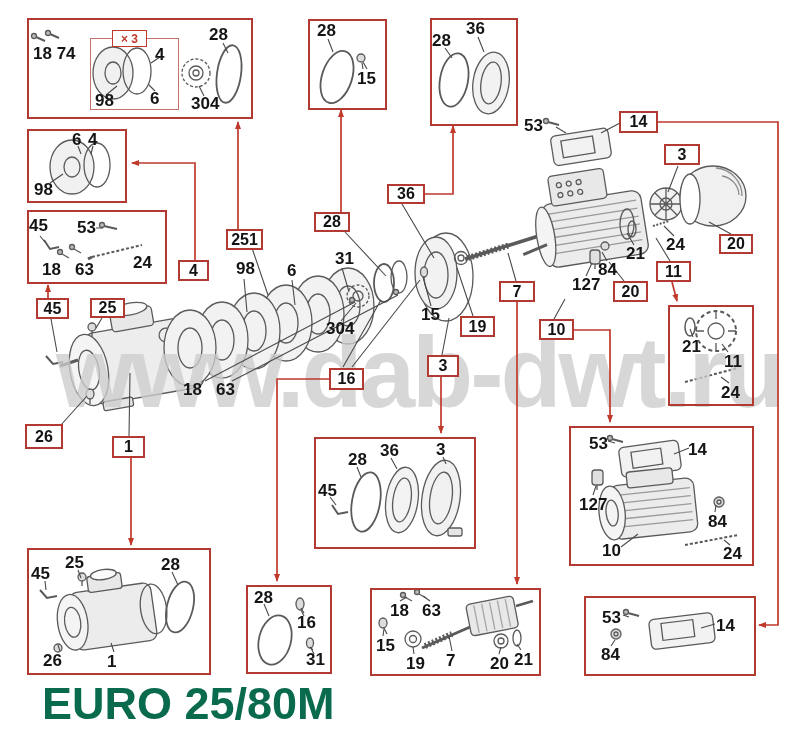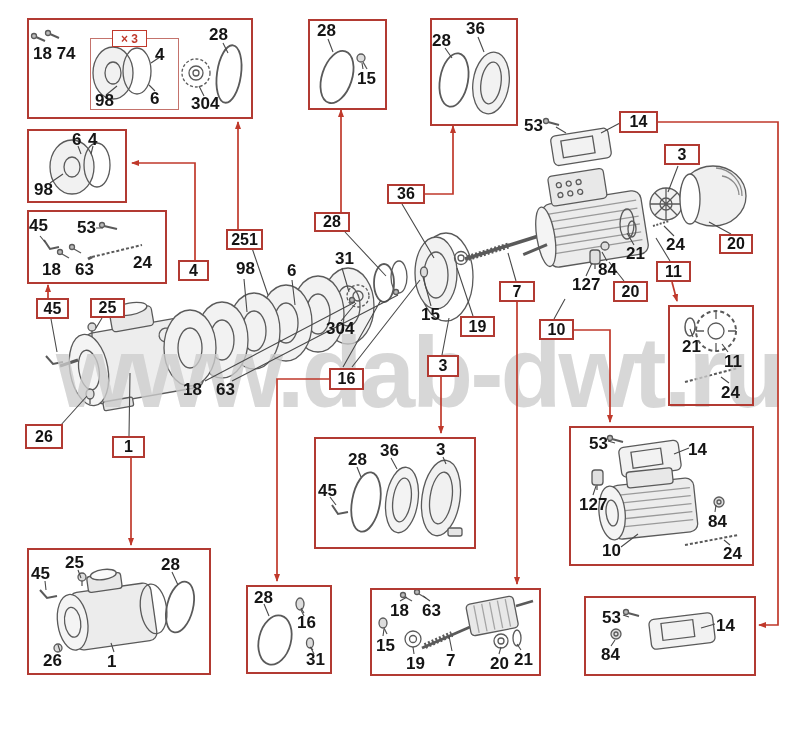--- a/index.html
+++ b/index.html
@@ -423,13 +423,14 @@
       <div class="plabel" style="left: 572px; top: 276px;">127</div>
       <div class="plabel" style="left: 183px; top: 381px;">18</div>
       <div class="plabel" style="left: 216px; top: 381px;">63</div>
       <div class="plabel" style="left: 236px; top: 260px;">98</div>
       <div class="plabel" style="left: 287px; top: 262px;">6</div>
       <div class="plabel" style="left: 335px; top: 250px;">31</div>
       <div class="plabel" style="left: 326px; top: 320px;">304</div>
       <div class="plabel" style="left: 421px; top: 306px;">15</div>
     </div>
 
+  <div id="title">EURO 25/80M</div>
 </div>
 
 </body></html>

